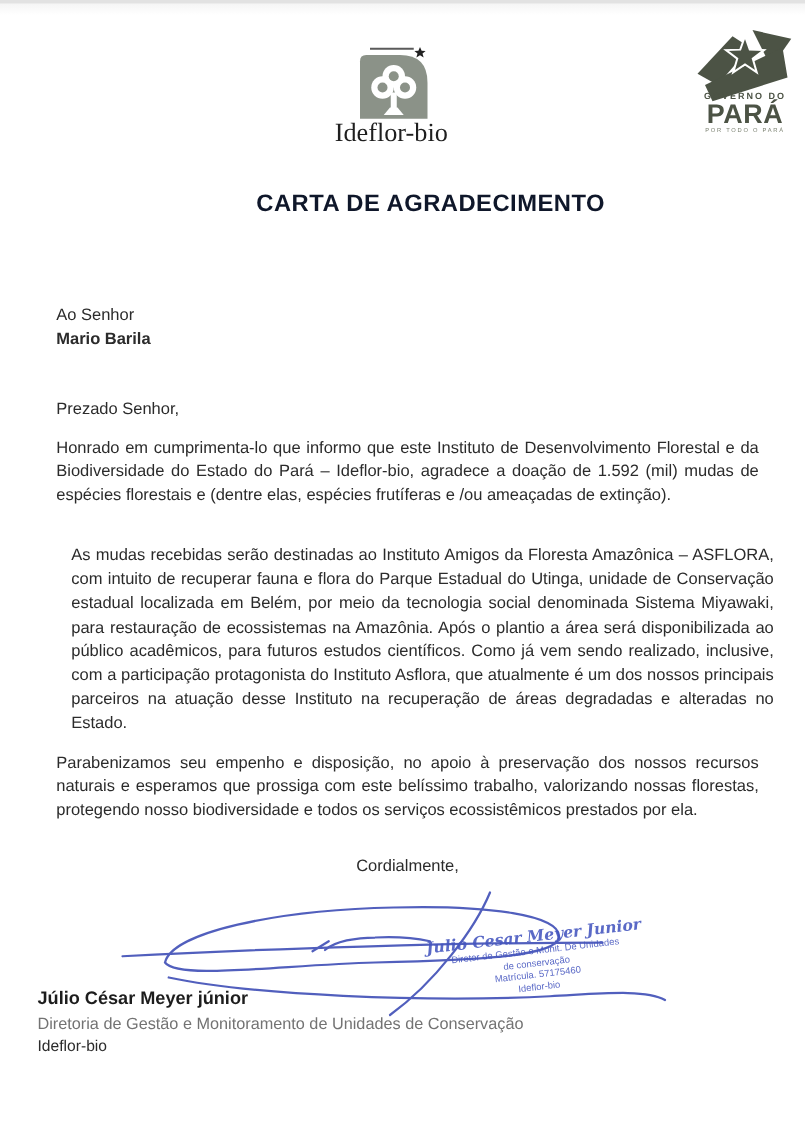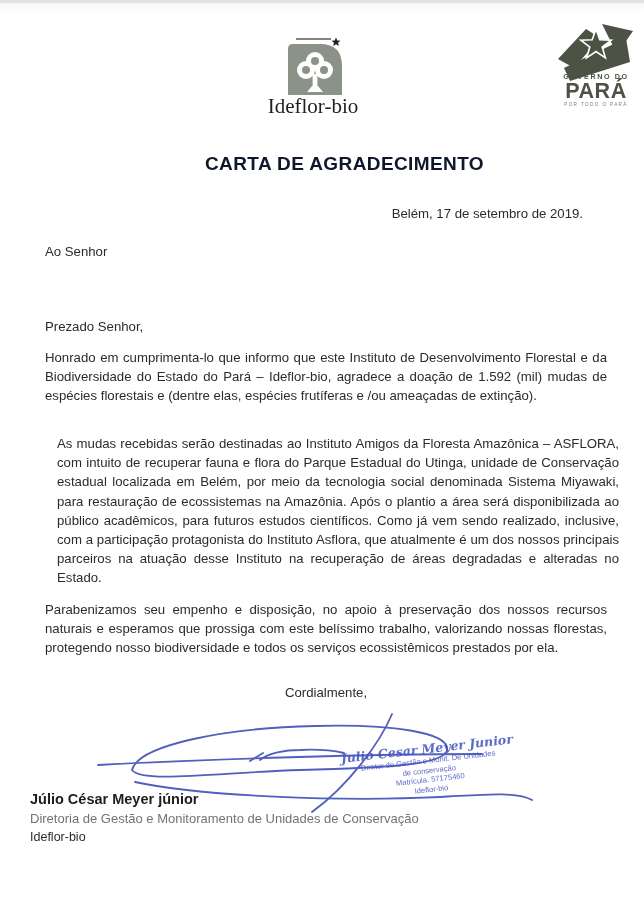--- a/index.html
+++ b/index.html
@@ -84,24 +84,24 @@
     <polygon points="3,36 31,6 45,15 19,45" fill="#4c5345"></polygon>
     <polygon points="47,1 78,8 62,31" fill="#4c5345"></polygon>
     <polygon points="9,45 71,15 75,39 15,58" fill="#4c5345"></polygon>
     <polygon points="41,6 44.8,16.7 56.2,17.1 47.2,24 50.4,34.9 41,28.5 31.6,34.9 34.8,24 25.8,17.1 37.2,16.7" fill="#4c5345" stroke="#ffffff" stroke-width="1.6"></polygon>
     <text x="41" y="56" text-anchor="middle" font-family="Liberation Sans, sans-serif" font-size="7.2" font-weight="bold" letter-spacing="1.6" fill="#4c5345">GOVERNO DO</text>
     <text x="41" y="75" text-anchor="middle" font-family="Liberation Sans, sans-serif" font-size="21.5" font-weight="bold" letter-spacing="0.5" fill="#4c5345">PARÁ</text>
     <text x="41" y="82.5" text-anchor="middle" font-family="Liberation Sans, sans-serif" font-size="4.6" letter-spacing="1.4" fill="#7a8070">POR TODO O PARÁ</text>
   </svg>
 
   <div class="doc-title">CARTA DE AGRADECIMENTO</div>
-  <div class="dateline">Belém, 17 de setembro de 2019.</div>
 
   <div class="block recipient">
     <div>Ao Senhor</div>
+    <div class="bold">Mario Barila</div>
   </div>
 
   <div class="block greeting">Prezado Senhor,</div>
 
   <div class="block para p1">Honrado em cumprimenta-lo que informo que este Instituto de Desenvolvimento Florestal e da Biodiversidade do Estado do Pará – Ideflor-bio, agradece a doação de 1.592 (mil) mudas de espécies florestais e (dentre elas, espécies frutíferas e /ou ameaçadas de extinção).</div>
   <div class="block para p2">As mudas recebidas serão destinadas ao Instituto Amigos da Floresta Amazônica – ASFLORA, com intuito de recuperar fauna e flora do Parque Estadual do Utinga, unidade de Conservação estadual localizada em Belém, por meio da tecnologia social denominada Sistema Miyawaki, para restauração de ecossistemas na Amazônia. Após o plantio a área será disponibilizada ao público acadêmicos, para futuros estudos científicos. Como já vem sendo realizado, inclusive, com a participação protagonista do Instituto Asflora, que atualmente é um dos nossos principais parceiros na atuação desse Instituto na recuperação de áreas degradadas e alteradas no Estado.</div>
   <div class="block para p3">Parabenizamos seu empenho e disposição, no apoio à preservação dos nossos recursos naturais e esperamos que prossiga com este belíssimo trabalho, valorizando nossas florestas, protegendo nosso biodiversidade e todos os serviços ecossistêmicos prestados por ela.</div>
 
   <div class="block closing">Cordialmente,</div>
 

